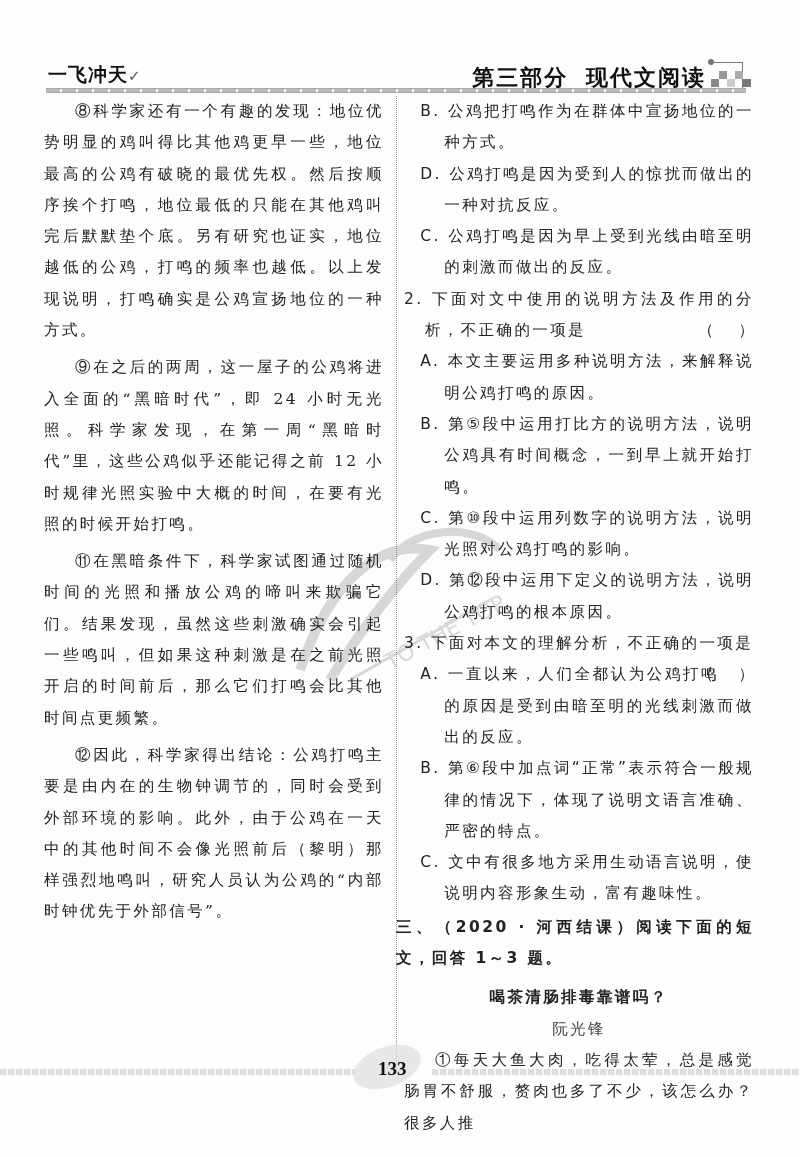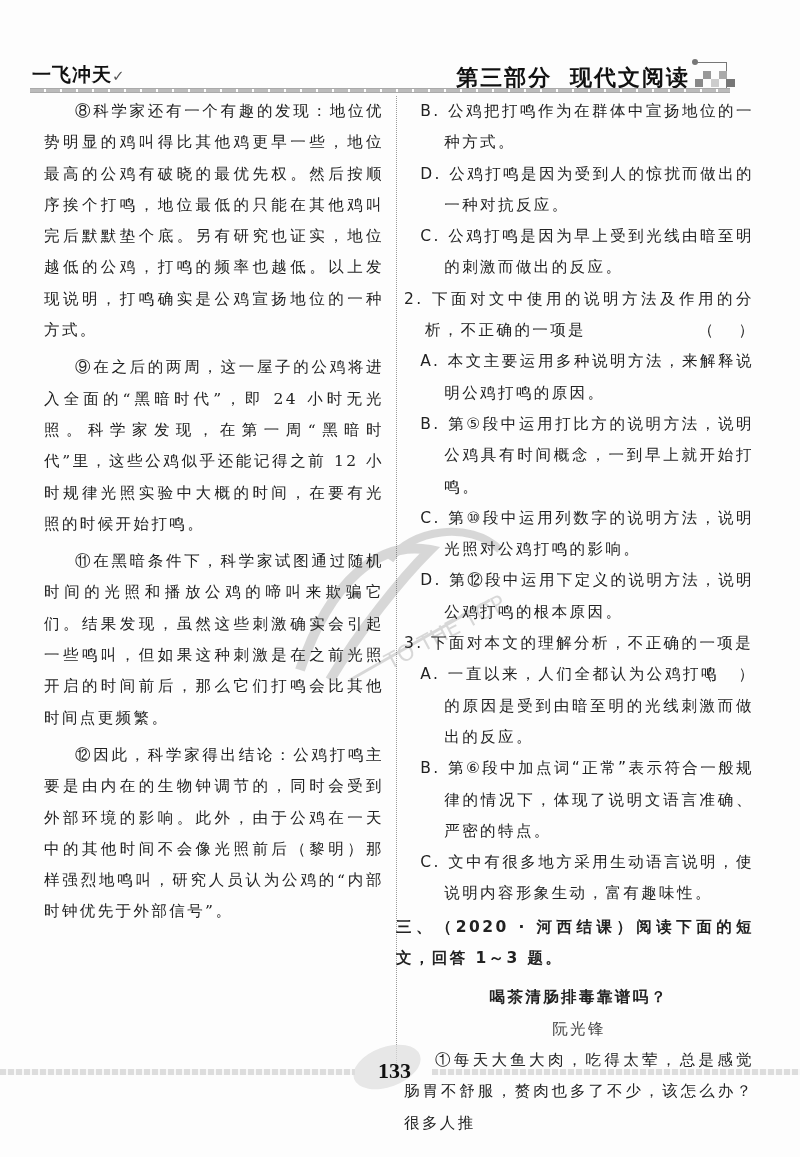--- a/index.html
+++ b/index.html
@@ -1,20 +1,20 @@
 <!DOCTYPE html>
 <html><head>
 <meta charset="utf-8">
 <style>
   html, body { margin: 0; padding: 0; }
   body {
     width: 800px; height: 1157px; background: #fdfdfd; position: relative; overflow: hidden;
     font-family: "DejaVu Serif", "Liberation Serif", serif; color: #222;
   }
-  .header { position: absolute; left: 0; top: 0; width: 780px; height: 96px; }
+  .header { position: absolute; left: 16px; top: 0; width: 780px; height: 96px; }
   .brand { position: absolute; left: 32px; top: 62px; font-family: "DejaVu Sans", sans-serif; font-weight: bold; font-size: 19px; letter-spacing: 1px; color: #111; }
   .brand .check { color: #555; font-size: 15px; }
   .section-title { position: absolute; right: 90px; top: 63px; font-family: "DejaVu Serif", serif; font-weight: bold; font-size: 22px; letter-spacing: 2px; color: #111; word-spacing: 8px; }
   .header-deco { position: absolute; right: 35px; top: 62px; width: 50px; height: 26px; }
   .header-deco .line-top { position: absolute; left: 0; top: 0; width: 32px; border-top: 1.5px solid #777; }
   .header-deco .dot { position: absolute; left: -3px; top: -3px; width: 6px; height: 6px; border-radius: 3px; background: #777; }
   .header-deco .line-right { position: absolute; left: 31px; top: 0; height: 26px; border-left: 1.5px solid #777; }
   .header-deco .sq { position: absolute; width: 8px; height: 8px; }
   .header-rule { position: absolute; left: 30px; top: 88px; width: 700px; height: 3px;
     background: repeating-linear-gradient(90deg, #bbb 0 14px, #fff 14px 16px); border-top: 1px solid #aaa; border-bottom: 1px solid #aaa; }
@@ -29,21 +29,21 @@
   .q { margin: 0; padding-left: 1.35em; text-indent: -1.35em; }
   .opt { margin: 0; padding-left: 2.6em; text-indent: -1.55em; }
   .paren { float: right; letter-spacing: 0; word-spacing: 20px; }
   .sec-head { margin: 2px 0 0 -8px; font-weight: bold; }
   .article-title { text-align: center; font-weight: bold; margin-top: 8px; }
   .article-author { text-align: center; font-family: "DejaVu Serif", serif; color: #444; }
   .article-para { margin: 0; text-indent: 2em; font-family: "DejaVu Serif", serif; }
 
   .footer-rule-l { position: absolute; left: 0; top: 1069px; width: 355px; height: 6px; background: repeating-linear-gradient(90deg, #ddd 0 6px, #f8f8f8 6px 8px); }
   .footer-rule-r { position: absolute; left: 432px; top: 1069px; width: 368px; height: 6px; background: repeating-linear-gradient(90deg, #ddd 0 6px, #f8f8f8 6px 8px); }
-  .page-num { position: absolute; left: 378px; top: 1058px; font-family: "Liberation Serif", serif; font-weight: bold; font-size: 22px; color: #111; }
+  .page-num { position: absolute; left: 378px; top: 1058px; font-family: "Liberation Serif", serif; font-weight: bold; font-size: 19px; color: #111; }
   .page-swoosh { position: absolute; left: 352px; top: 1047px; width: 70px; height: 40px; border-radius: 50%; background: #ddd; transform: rotate(-20deg); opacity: .7; }
 
   .watermark { position: absolute; left: 270px; top: 520px; width: 240px; height: 170px; pointer-events: none; opacity: .18; }
 </style>
 </head>
 <body>
 
 <div class="header">
   <div class="brand">
     <span>一飞冲天</span><span class="check">✓</span>

